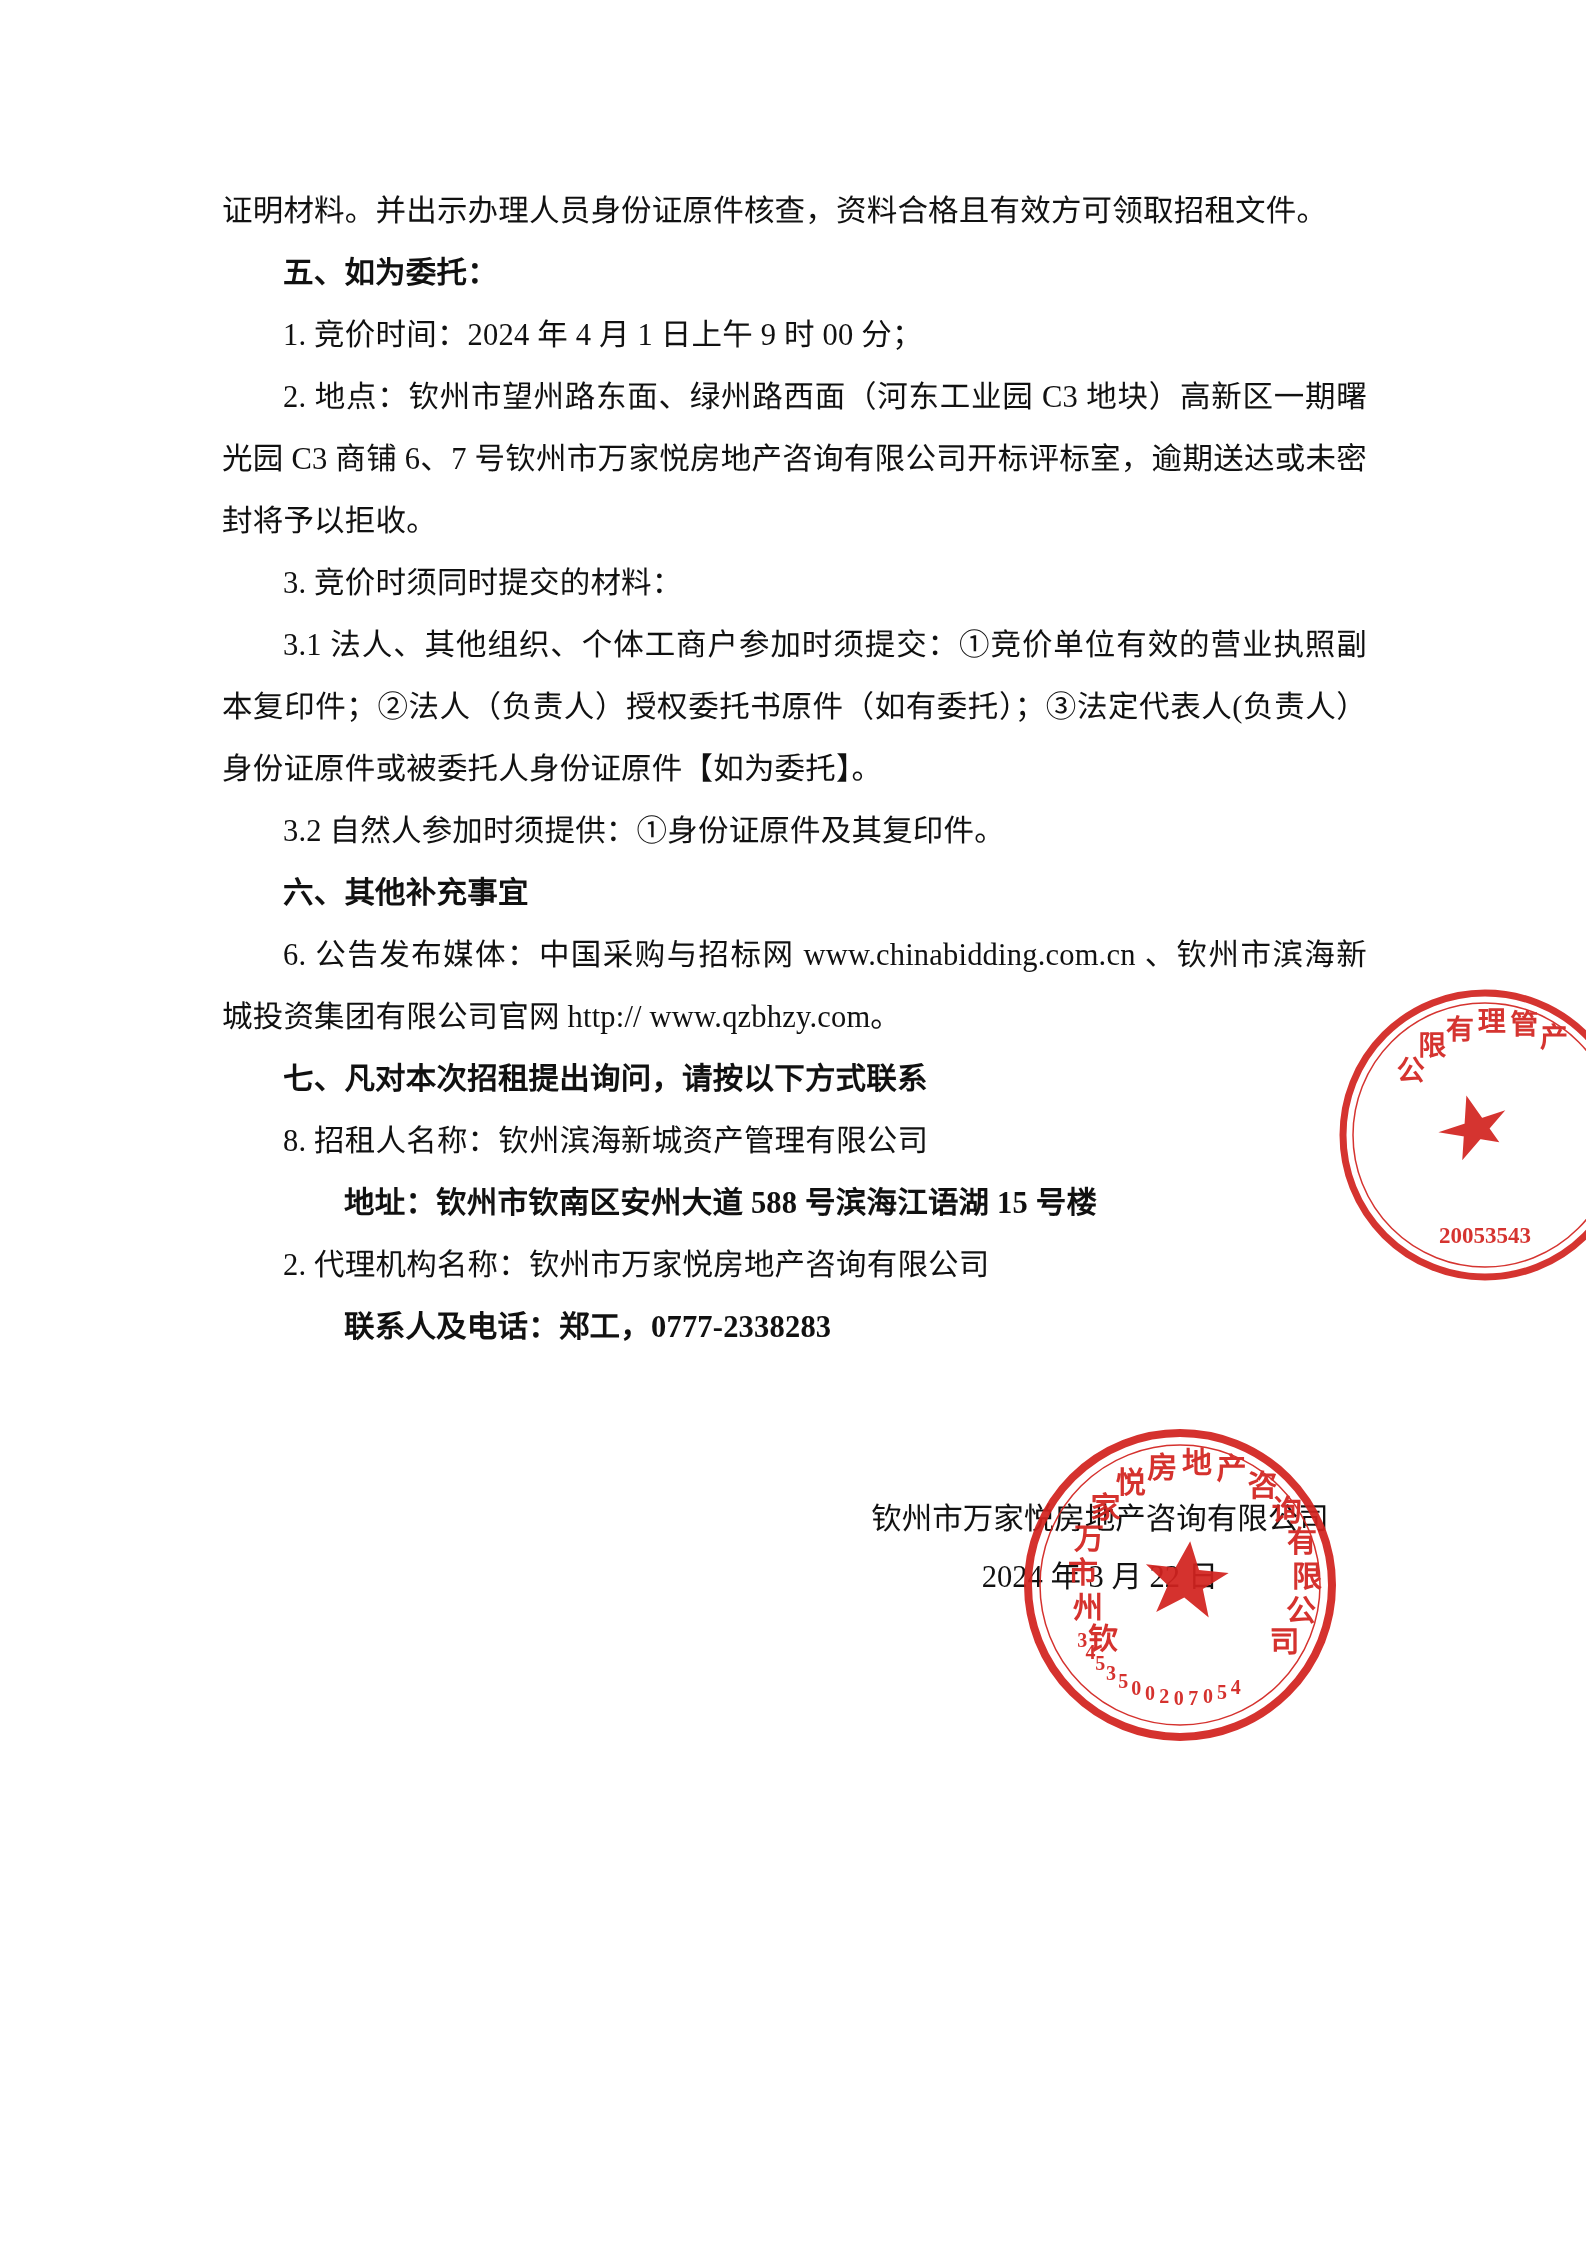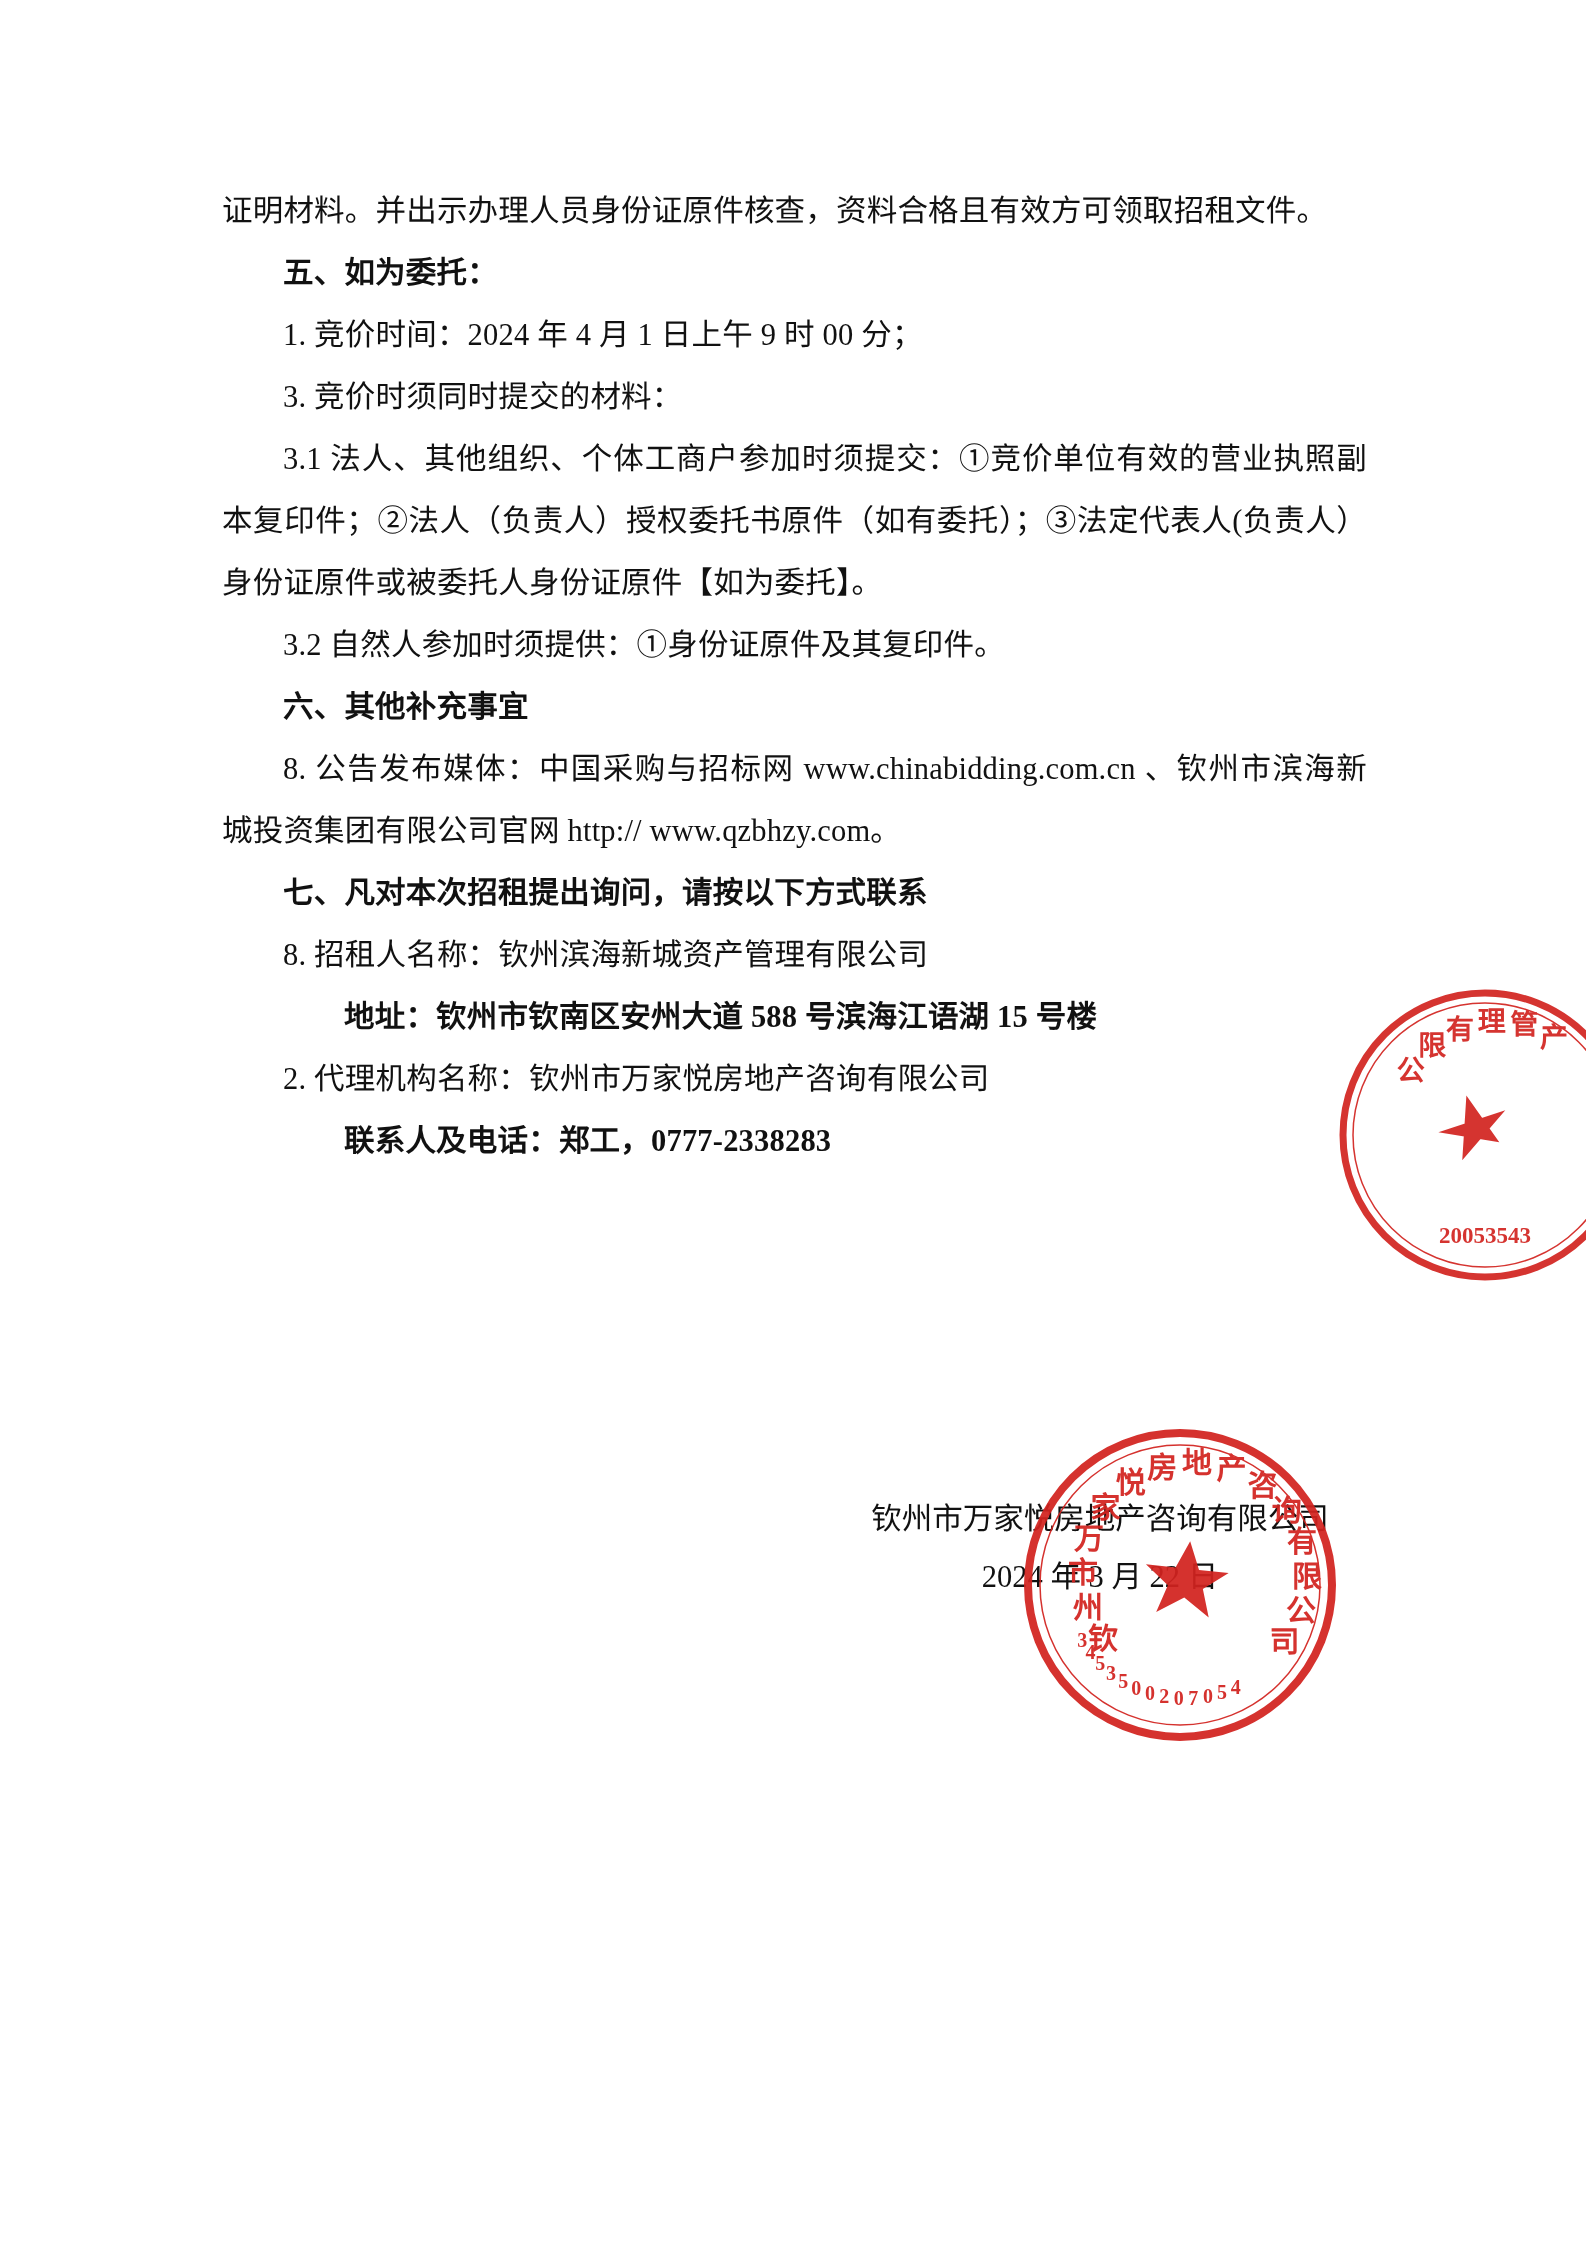--- a/index.html
+++ b/index.html
@@ -84,25 +84,26 @@
 </style>
 </head>
 <body>
 
 <div id="page">
 
   <div id="doc-body">
     <p class="p">证明材料。并出示办理人员身份证原件核查，资料合格且有效方可领取招租文件。</p>
     <p class="p indent bold">五、如为委托：</p>
     <p class="p indent">1. 竞价时间：2024 年 4 月 1 日上午 9 时 00 分；</p>
+    <p class="p indent">2. 地点：钦州市望州路东面、绿州路西面（河东工业园 C3 地块）高新区一期曙光园 C3 商铺 6、7 号钦州市万家悦房地产咨询有限公司开标评标室，逾期送达或未密封将予以拒收。</p>
     <p class="p indent">3. 竞价时须同时提交的材料：</p>
     <p class="p indent">3.1 法人、其他组织、个体工商户参加时须提交：①竞价单位有效的营业执照副本复印件；②法人（负责人）授权委托书原件（如有委托）；③法定代表人(负责人）身份证原件或被委托人身份证原件【如为委托】。</p>
     <p class="p indent">3.2 自然人参加时须提供：①身份证原件及其复印件。</p>
     <p class="p indent bold">六、其他补充事宜</p>
-    <p class="p indent">8. 公告发布媒体：中国采购与招标网 www.chinabidding.com.cn 、钦州市滨海新城投资集团有限公司官网 http:// www.qzbhzy.com。</p>
+    <p class="p indent">6. 公告发布媒体：中国采购与招标网 www.chinabidding.com.cn 、钦州市滨海新城投资集团有限公司官网 http:// www.qzbhzy.com。</p>
     <p class="p indent bold">七、凡对本次招租提出询问，请按以下方式联系</p>
     <p class="p indent">8. 招租人名称：钦州滨海新城资产管理有限公司</p>
     <p class="p indent2">地址：钦州市钦南区安州大道 588 号滨海江语湖 15 号楼</p>
     <p class="p indent">2. 代理机构名称：钦州市万家悦房地产咨询有限公司</p>
     <p class="p indent2">联系人及电话：郑工，0777-2338283</p>
   </div>
 
   <div class="sign-block">
     <p class="sign-line">钦州市万家悦房地产咨询有限公司</p>
     <p class="sign-line">2024 年 3 月 22 日</p>

